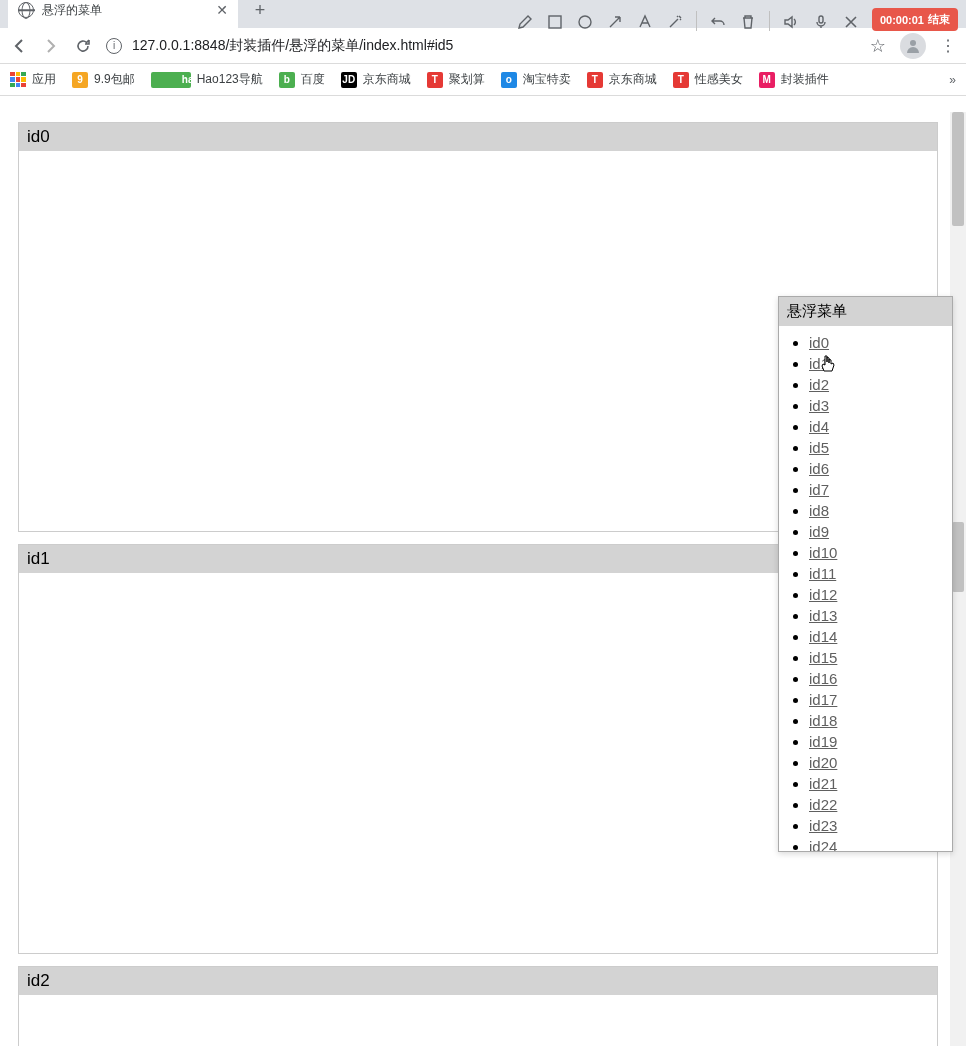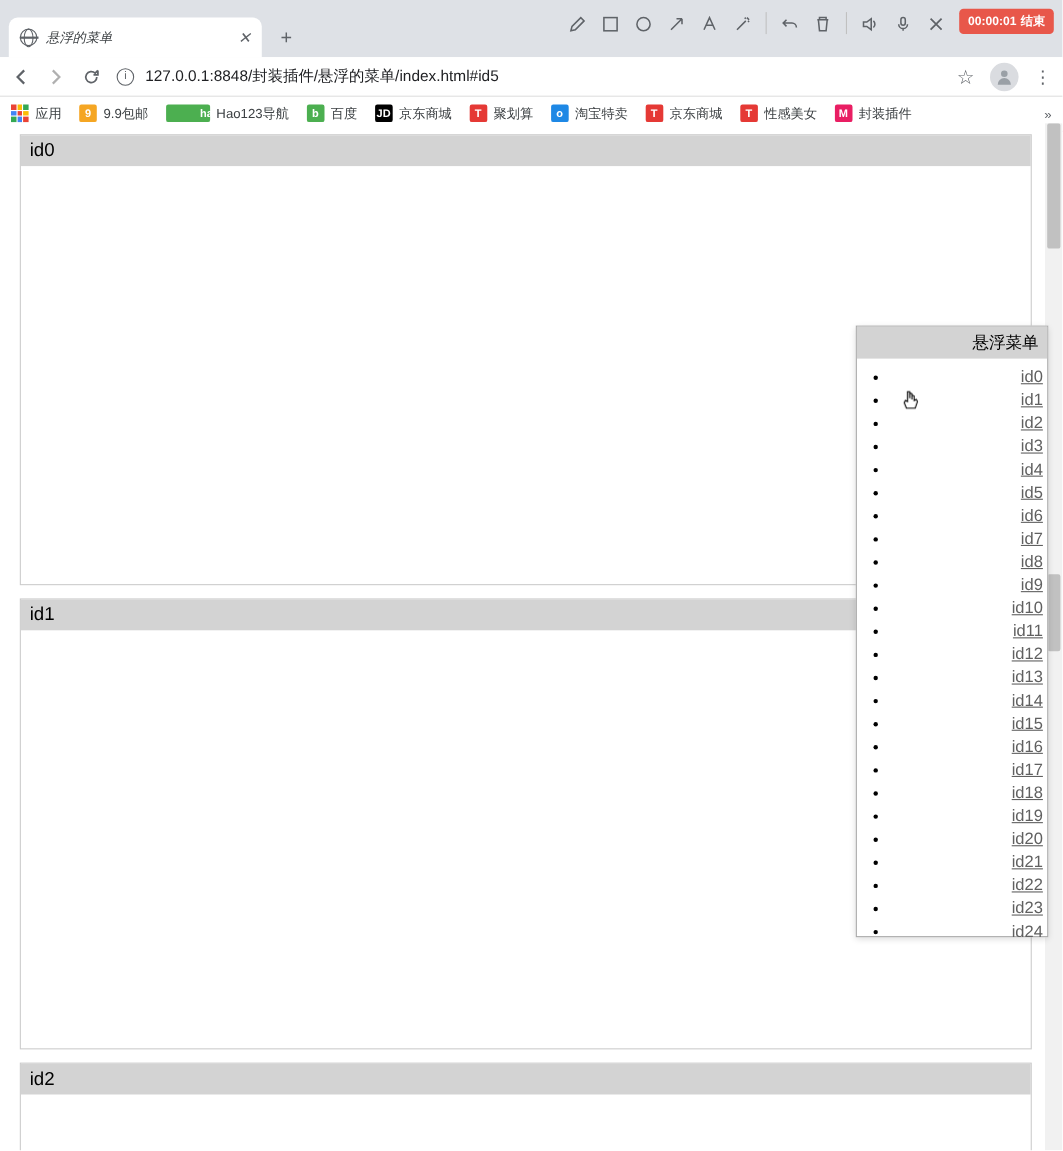--- a/index.html
+++ b/index.html
@@ -1,19 +1,19 @@
 <!DOCTYPE html>
 <html><head>
 <meta charset="utf-8">
 <style>
 * { box-sizing: border-box; margin: 0; padding: 0; }
 body { font-family: "Microsoft YaHei", Arial, sans-serif; background: #fff; width: 966px; height: 1046px; overflow: hidden; position: relative; }
 
 
-.browser-top { height: 52px; background: #dee1e6; display: flex; align-items: flex-end; font-style: italic; }
+.browser-top { height: 28px; background: #dee1e6; display: flex; align-items: flex-end; }
 .tab { background: #fff; height: 36px; width: 230px; margin-left: 8px; border-radius: 8px 8px 0 0; display: flex; align-items: center; padding: 0 10px; font-size: 12px; color: #3c4043; }
 .tab .globe { width: 16px; height: 16px; border: 1.5px solid #5f6368; border-radius: 50%; margin-right: 8px; position: relative; flex-shrink: 0; }
 .tab .globe::before { content: ""; position: absolute; left: 50%; top: -1.5px; bottom: -1.5px; width: 7px; border: 1.5px solid #5f6368; border-radius: 50%; transform: translateX(-50%); }
 .tab .globe::after { content: ""; position: absolute; left: -1.5px; right: -1.5px; top: 50%; height: 1.5px; background: #5f6368; transform: translateY(-50%); }
 .tab .close { margin-left: auto; font-size: 14px; color: #5f6368; cursor: pointer; }
 .new-tab { width: 28px; height: 28px; display: flex; align-items: center; justify-content: center; color: #5f6368; font-size: 18px; margin-left: 8px; margin-bottom: 4px; cursor: pointer; }
 
 .tools-bar { position: absolute; top: 8px; right: 8px; display: flex; align-items: flex-end; gap: 12px; font-weight: bold; }
 .tools-bar .tool-icon { width: 18px; height: 18px; display: flex; align-items: center; justify-content: center; color: #5f6368; }
 .tools-bar .divider { width: 1px; height: 20px; background: #c0c0c0; }
@@ -22,36 +22,36 @@
 .addr-bar { height: 36px; background: #fff; border-bottom: 1px solid #dbdbdb; display: flex; align-items: center; padding: 0 10px; gap: 14px; }
 .addr-bar .nav-icon { color: #5f6368; width: 18px; text-align: center; }
 .addr-bar .nav-icon.disabled { color: #b0b0b0; }
 .addr-box { flex: 1; display: flex; align-items: center; font-size: 14px; color: #202124; }
 .addr-box .info-icon { width: 16px; height: 16px; border: 1.5px solid #5f6368; border-radius: 50%; margin-right: 10px; color: #5f6368; font-size: 10px; text-align: center; line-height: 14px; }
 .addr-bar .star { color: #5f6368; font-size: 18px; }
 .addr-bar .avatar { width: 26px; height: 26px; background: #dadce0; border-radius: 50%; display: flex; align-items: center; justify-content: center; }
 .addr-bar .dots { color: #5f6368; font-size: 16px; }
 
 .bookmarks { height: 32px; background: #fff; border-bottom: 1px solid #dbdbdb; display: flex; align-items: center; padding: 0 10px; gap: 16px; font-size: 12px; color: #3c4043; }
-.bookmarks .bm { display: flex; gap: 6px; cursor: pointer; }
+.bookmarks .bm { display: flex; align-items: center; gap: 6px; cursor: pointer; }
 .bookmarks .apps-icon { width: 16px; height: 16px; display: grid; grid-template-columns: repeat(3,1fr); grid-template-rows: repeat(3,1fr); gap: 1px; }
 .bookmarks .apps-icon span:nth-child(1){background:#ea4335;} .bookmarks .apps-icon span:nth-child(2){background:#fbbc04;} .bookmarks .apps-icon span:nth-child(3){background:#34a853;}
 .bookmarks .apps-icon span:nth-child(4){background:#4285f4;} .bookmarks .apps-icon span:nth-child(5){background:#ea4335;} .bookmarks .apps-icon span:nth-child(6){background:#fbbc04;}
 .bookmarks .apps-icon span:nth-child(7){background:#34a853;} .bookmarks .apps-icon span:nth-child(8){background:#4285f4;} .bookmarks .apps-icon span:nth-child(9){background:#ea4335;}
 .bm-icon { width: 16px; height: 16px; border-radius: 2px; display: flex; align-items: center; justify-content: center; color: #fff; font-size: 10px; font-weight: bold; flex-shrink: 0; }
 .bookmarks .more { margin-left: auto; color: #5f6368; }
 
 
 .page-viewport { position: absolute; top: 112px; left: 0; right: 0; bottom: 0; overflow: hidden; background: #fff; }
 .page-content { padding: 10px 28px 10px 18px; }
 .section { border: 1px solid #ccc; margin-bottom: 12px; background: #fff; }
 .section-header { background: #d3d3d3; padding: 4px 8px; font-size: 17px; color: #000; }
 .section-body { height: 380px; }
 
-.float-menu { position: absolute; top: 296px; left: 778px; width: 175px; background: #fff; border: 1px solid #aaa; box-shadow: 0 2px 6px rgba(0,0,0,0.15); text-align: right; }
+.float-menu { position: absolute; top: 296px; left: 778px; width: 175px; background: #fff; border: 1px solid #aaa; box-shadow: 0 2px 6px rgba(0,0,0,0.15); }
 .float-menu-header { background: #d3d3d3; padding: 5px 8px; font-size: 15px; }
 .float-menu-body { height: 525px; overflow-y: scroll; padding: 6px 4px 6px 0; }
 .float-menu-body ul { list-style: disc; padding-left: 30px; }
 .float-menu-body li { font-size: 15px; line-height: 21px; }
 .float-menu-body a { color: #606060; text-decoration: underline; }
 
 .page-scrollbar { position: absolute; right: 0; top: 0; bottom: 0; width: 16px; background: #f1f1f1; }
 .page-scrollbar-thumb { position: absolute; left: 2px; right: 2px; top: 0; height: 114px; background: #c1c1c1; border-radius: 2px; }
 .page-scrollbar-thumb2 { position: absolute; left: 2px; right: 2px; top: 410px; height: 70px; background: #c1c1c1; border-radius: 2px; }
 

